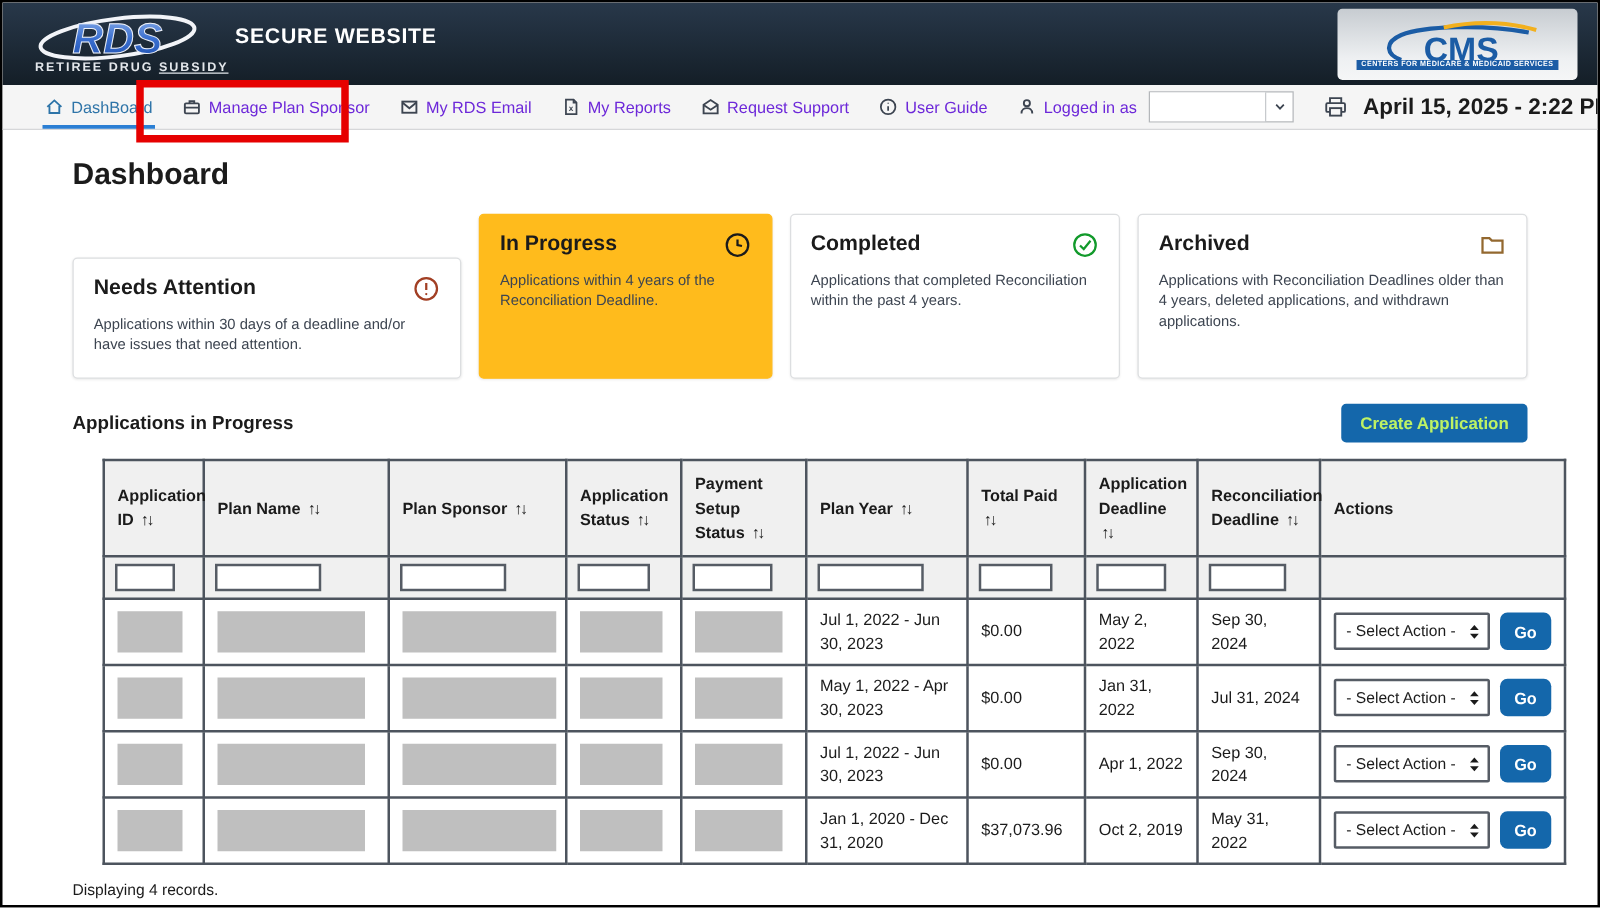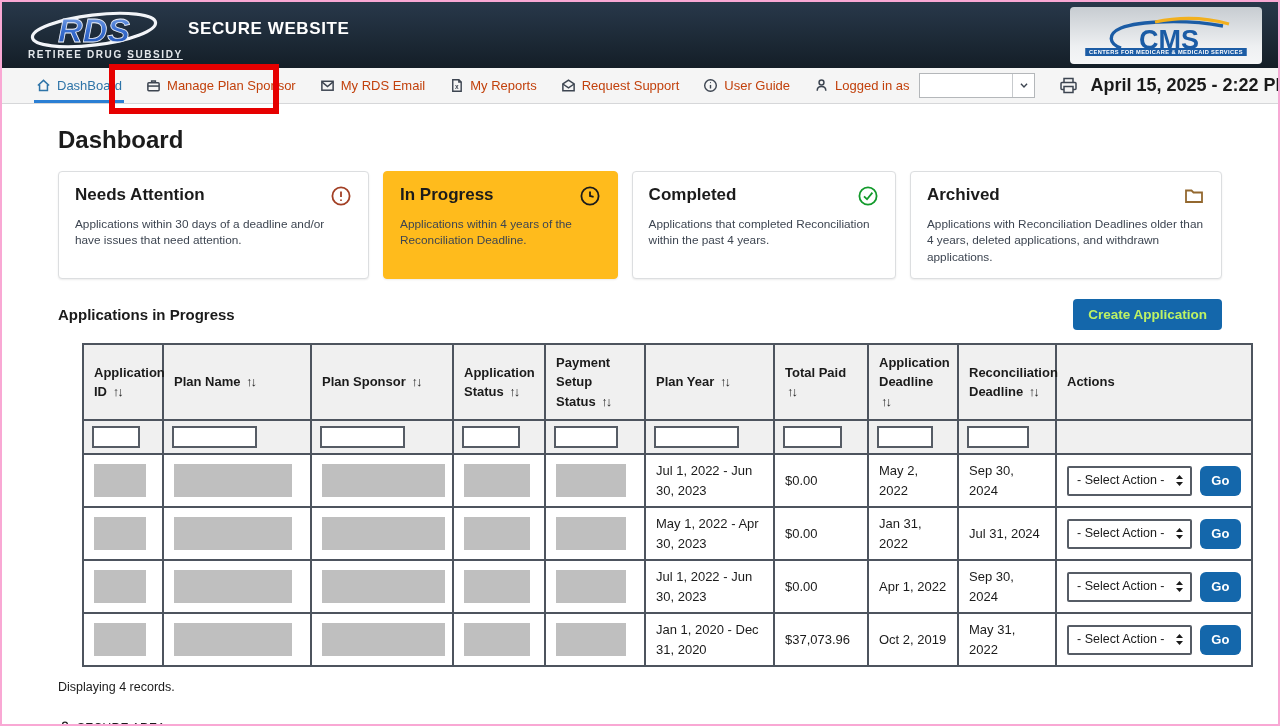--- a/index.html
+++ b/index.html
@@ -1,20 +1,20 @@
 <!DOCTYPE html>
 <html><head>
 <meta charset="utf-8">
 <style>
   * { margin:0; padding:0; box-sizing:border-box; }
   html,body { background:#888; }
   body { font-family:"Liberation Sans", sans-serif; }
   .screen{
     width:1280px; height:726px; margin:0 auto; position:relative;
-    background:#fff; border:2px solid #f9a8d4; overflow:hidden;
+    background:#fff; border:2px solid #000000; overflow:hidden;
     display:flex; flex-direction:column;
   }
   
   .banner{
     height:66px; flex:0 0 66px; position:relative;
     background:linear-gradient(180deg,#28384a 0%,#1d2a37 55%,#141e27 100%);
     display:flex; align-items:center;
   }
   .rds-logo{ margin-left:26px; width:138px; position:relative; cursor:pointer; }
   .rds-logo svg{ display:block; }
@@ -38,21 +38,21 @@
     padding:1px 4px; margin-top:-6px; white-space:nowrap; transform:scaleX(0.95);
     font-weight:bold;
   }
   
   .navbar{
     height:36px; flex:0 0 36px; background:#f5f5f5; border-bottom:1px solid #d6d7d9;
     display:flex; align-items:center; padding:0 14px 0 34px; position:relative;
   }
   .nav-item{
     display:flex; align-items:center; gap:6px; margin-right:24px;
-    font-size:13px; color:#c2410c; cursor:pointer; height:100%; position:relative;
+    font-size:13px; color:#6d28d9; cursor:pointer; height:100%; position:relative;
     white-space:nowrap;
   }
   .nav-item svg{ stroke:#3d4551; }
   .nav-item.active{ color:#2e74a8; }
   .nav-item.active svg{ stroke:#2e74a8; }
   .nav-item.active::after{
     content:""; position:absolute; left:-2px; right:-2px; bottom:0;
     height:3px; background:#2b7fd4;
   }
   .login-box{
@@ -72,21 +72,21 @@
     border:6px solid #e60000; z-index:20; pointer-events:none;
   }
   
   .main{ flex:1 1 auto; padding:0 56px; }
   .page-title{ font-size:24px; font-weight:bold; color:#1b1b1b; margin-top:22px; }
   .cards{ display:flex; gap:14px; margin-top:17px; }
   .card{
     background:#fff; border:1px solid #dcdee0; border-radius:4px;
     box-shadow:0 1px 2px rgba(0,0,0,0.08); padding:13px 16px; min-height:97px; cursor:pointer;
   }
-  .card.c0{ width:313px; } .card.c1{ width:236px; } .card.c2{ width:266px; } .card.c3{ width:314px; }
+  .card.c0{ width:313px;margin-top:35px; } .card.c1{ width:236px; } .card.c2{ width:266px; } .card.c3{ width:314px; }
   .card.selected{ background:#ffbb1c; border-color:#ffbb1c; }
   .card-head{ display:flex; align-items:flex-start; justify-content:space-between; }
   .card-title{ font-size:17px; font-weight:bold; color:#1b1b1b; }
   .card-desc{ font-size:11.8px; line-height:1.38; color:#3d4551; margin-top:9px; }
   
   .section-row{ display:flex; align-items:center; justify-content:space-between; margin-top:20px; }
   .section-title{ font-size:15px; font-weight:bold; color:#1b1b1b; }
   .btn-primary{
     background:#1467ab; color:#bef264; font-weight:bold; font-size:13.5px;
     border:none; border-radius:4px; padding:8px 15px; cursor:pointer;

